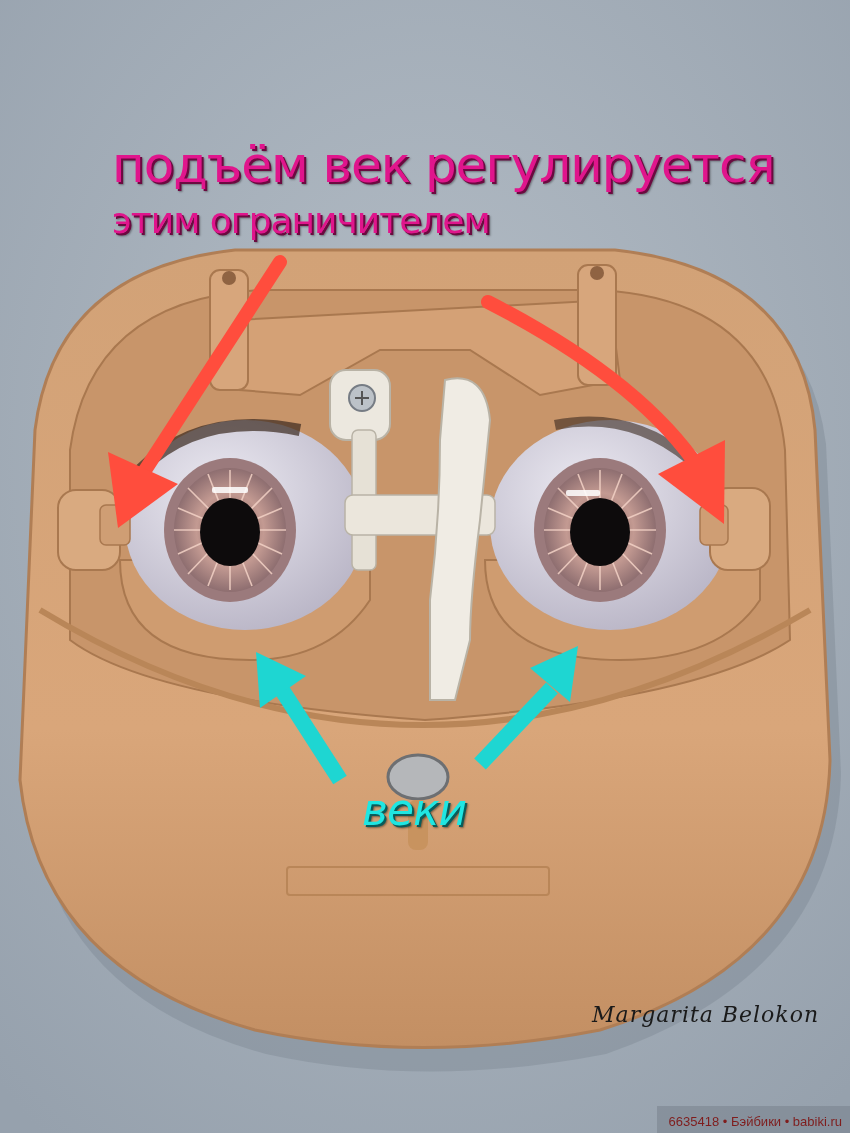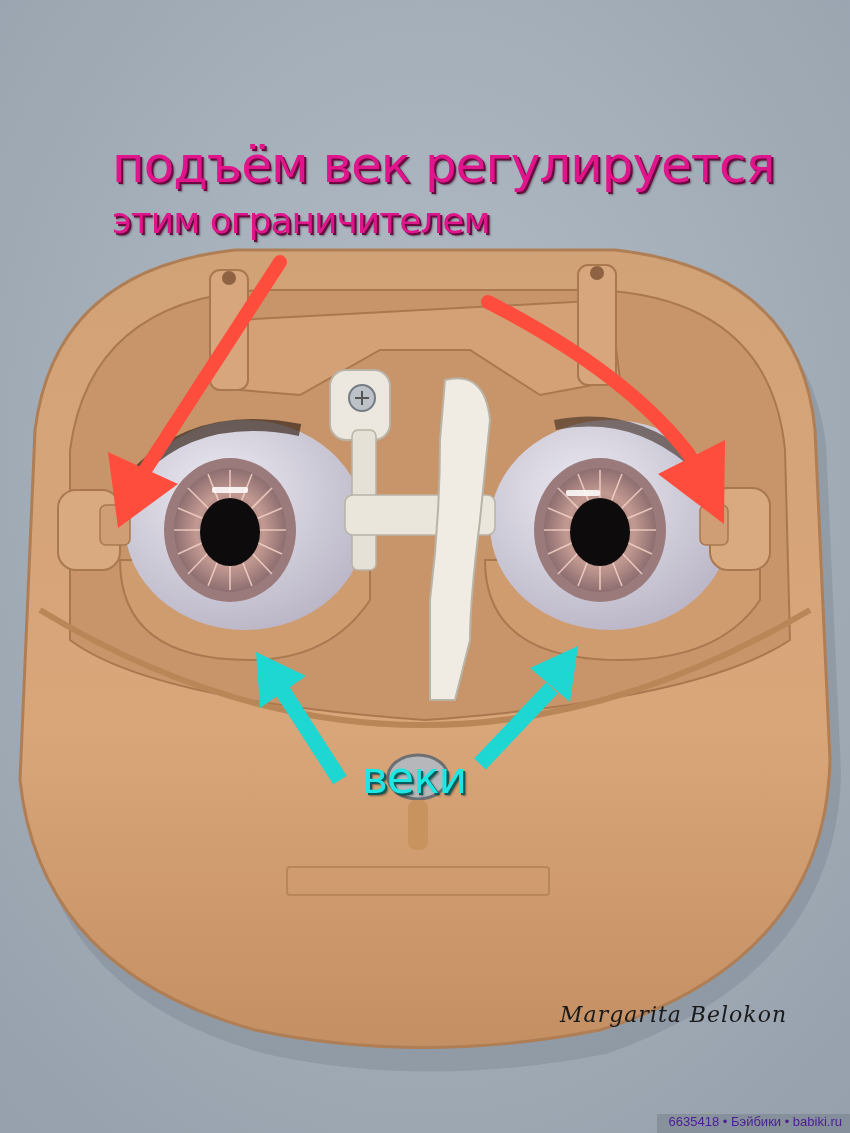--- a/index.html
+++ b/index.html
@@ -1,23 +1,23 @@
 <!DOCTYPE html>
 <html><head>
 <meta charset="utf-8">
 <style>
   html, body { margin: 0; padding: 0; }
   body { width: 850px; height: 1133px; overflow: hidden; background: #a9b3bd; position: relative; font-family: "DejaVu Sans", sans-serif; }
   #photo { position: absolute; left: 0; top: 0; width: 850px; height: 1133px; }
   .overlay-text { position: absolute; margin: 0; white-space: nowrap; }
   #caption-line-1 { left: 112px; top: 136px; font-size: 50px; color: #e0158c; text-shadow: 2px 2px 0 #6b0a40, 3px 3px 2px rgba(0,0,0,0.35); letter-spacing: -1px; }
   #caption-line-2 { left: 112px; top: 200px; font-size: 36px; color: #e0158c; text-shadow: 2px 2px 0 #6b0a40, 3px 3px 2px rgba(0,0,0,0.35); letter-spacing: -1px; }
-  #eyelids-label { left: 362px; top: 752px; font-size: 44px; color: #1fe6e2; text-shadow: 2px 2px 0 #0a5c5a, 3px 3px 2px rgba(0,0,0,0.4); letter-spacing: -1px; }
-  #signature { left: 560px; top: 1002px; font-family: "DejaVu Serif", serif; font-style: italic; font-size: 22px; color: #1a1a1a; letter-spacing: 1px; }
-  #watermark { right: 0; bottom: 0; background: rgba(120,130,140,0.55); color: #4c1d95; font-family: "Liberation Sans", sans-serif; font-size: 13px; padding: 0 8px 4px 12px; margin-left: 43px; }
+  #eyelids-label { left: 362px; top: 784px; font-size: 44px; color: #1fe6e2; text-shadow: 2px 2px 0 #0a5c5a, 3px 3px 2px rgba(0,0,0,0.4); letter-spacing: -1px; font-style: italic; }
+  #signature { left: 592px; top: 1002px; font-family: "DejaVu Serif", serif; font-style: italic; font-size: 22px; color: #1a1a1a; letter-spacing: 1px; }
+  #watermark { right: 0; bottom: 0; background: rgba(120,130,140,0.55); color: #7f1d1d; font-family: "Liberation Sans", sans-serif; font-size: 13px; padding: 8px 8px 4px 12px; margin-left: 43px; }
 </style>
 </head>
 <body>
 
 <svg id="photo" viewBox="0 0 850 1133" xmlns="http://www.w3.org/2000/svg">
   <defs>
     <radialGradient id="bgGrad" cx="50%" cy="40%" r="75%">
       <stop offset="0%" stop-color="#b4bdc6"></stop>
       <stop offset="100%" stop-color="#96a1ad"></stop>
     </radialGradient>

